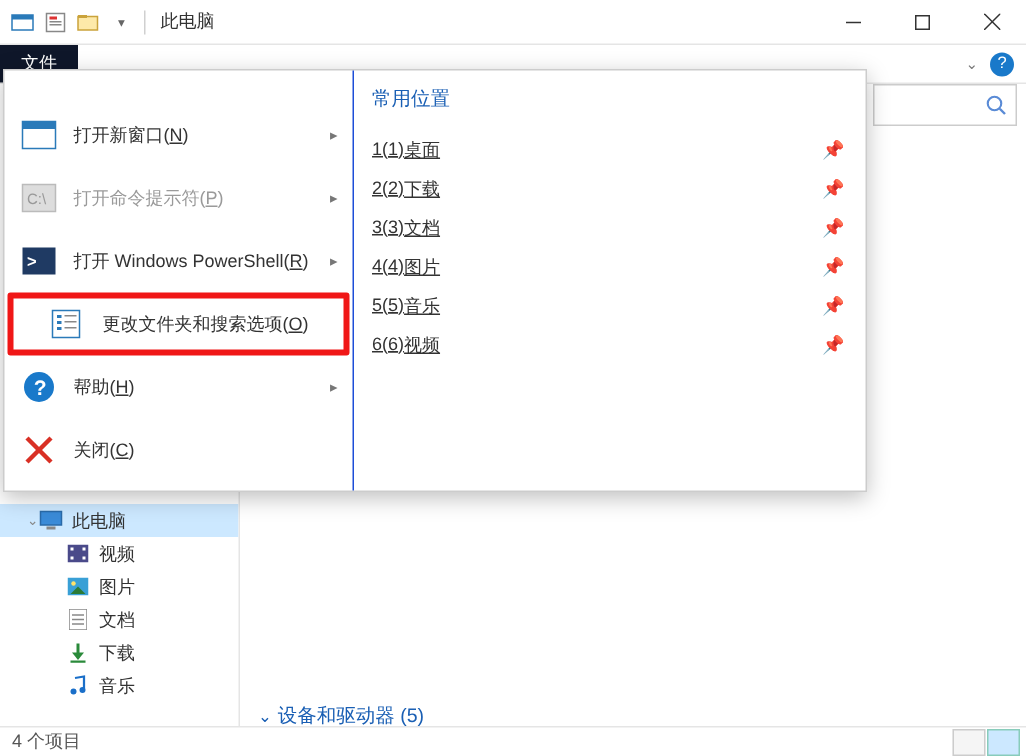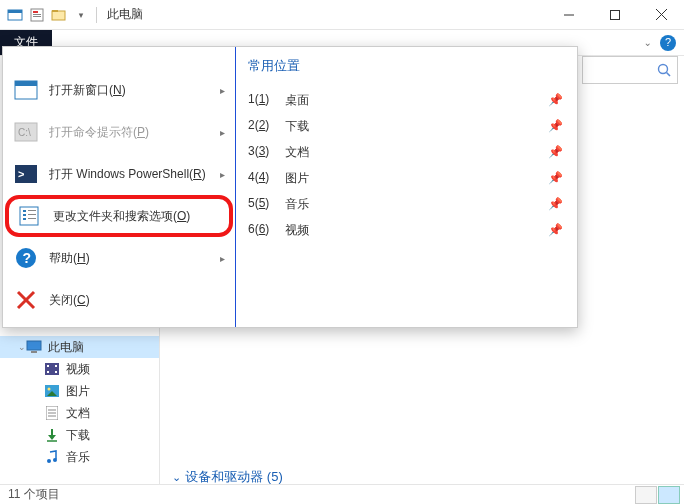--- a/index.html
+++ b/index.html
@@ -44,25 +44,25 @@
   .status .vb.active { background: #cce8ff; border-color: #8cb; }
 
   
   .file-menu { position: absolute; top: 46px; left: 2px; width: 576px; background: #fff; box-shadow: 0 4px 14px rgba(0,0,0,.25); display: flex; border: 1px solid #ccc; z-index: 10; }
   .fm-left { width: 232px; padding: 6px 2px; margin-top: 16px; }
   .fm-right { flex: 1; padding: 10px 8px 16px 12px; border-left: 1px solid #1d4ed8; }
   .fm-item { display: flex; align-items: center; height: 42px; padding: 0 8px; gap: 10px; position: relative; }
   .fm-item.disabled { color: #9a9a9a; }
   .fm-item .arrow { margin-left: auto; color: #777; font-size: 10px; }
   .fm-ic { width: 26px; height: 26px; display: flex; align-items: center; justify-content: center; }
-  .fm-highlight { border: 4px solid #f01717; border-radius: 14px; }
+  .fm-highlight { border: 4px solid #f01717; border-radius: 2px; justify-content: center; }
 
   .fr-title { color: #1a5fb4; font-size: 13px; margin-bottom: 12px; }
   .fr-item { display: flex; align-items: center; justify-content: space-between; height: 26px; font-size: 12px; padding-right: 6px; }
-  .fr-item .lbl { display: flex; gap: 16px; }
+  .fr-item .lbl { display: flex; gap: 0; text-decoration: underline; }
   .pin { color: #888; font-size: 12px; }
 
   .underline-key { text-decoration: underline; }
 </style>
 </head>
 <body>
 
 <div class="titlebar">
   <div class="qat">
     <span class="tb-icon">
@@ -211,21 +211,21 @@
       <span>桌面</span>
     </div>
     <div class="section-hdr">
       <span style="font-size:11px;">⌄</span>
       <span>设备和驱动器 (5)</span>
     </div>
   </div>
 </div>
 
 <div class="status">
-  <span>11 个项目</span>
+  <span>4 个项目</span>
   <div class="viewbtns">
     <div class="vb"></div>
     <div class="vb active"></div>
   </div>
 </div>
 
 <div class="file-menu">
   <div class="fm-left">
     <div class="fm-item">
       <span class="fm-ic">

